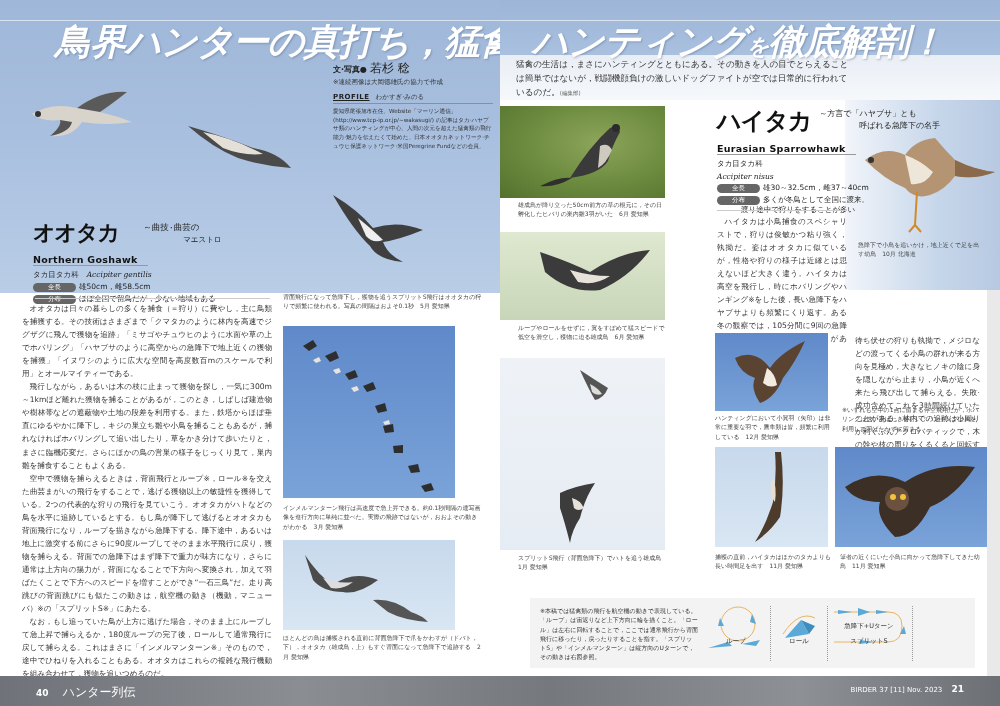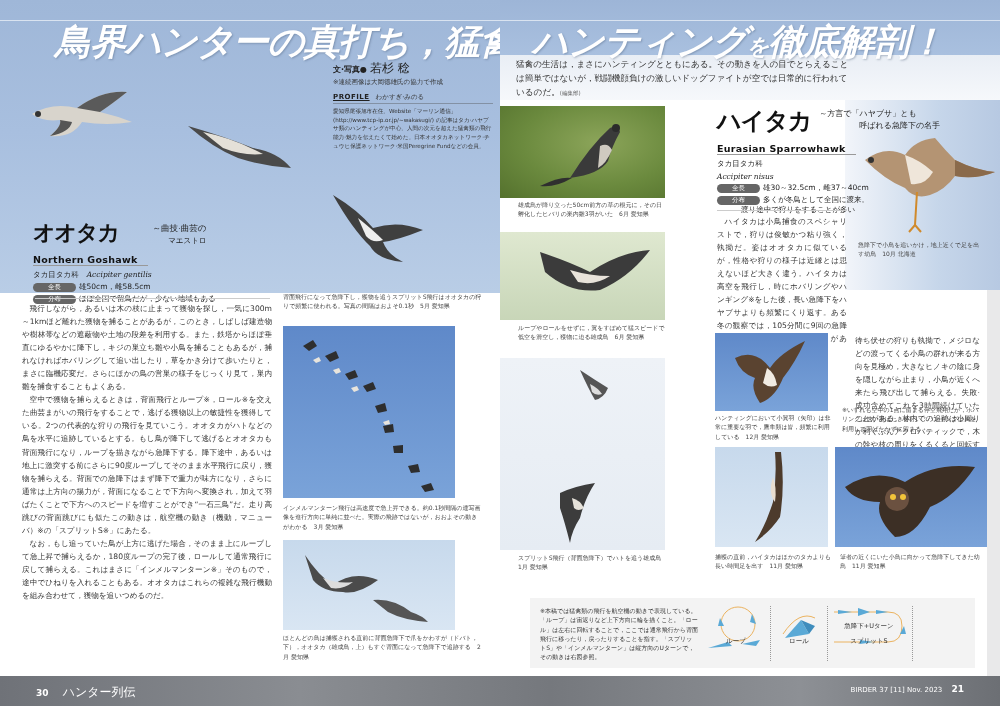--- a/index.html
+++ b/index.html
@@ -46,21 +46,21 @@
 
   .intro { position: absolute; left: 16px; top: 58px; width: 340px; font-size: 8.6px; line-height: 1.6; color: #333; }
   .intro .ed { font-size: 5.5px; color: #666; }
 
   
   .bird { position: absolute; }
 
   
   .species-left { position: absolute; left: 33px; top: 218px; width: 260px; }
   .sp-name { font-size: 22px; font-weight: bold; color: #111; display: inline-block; letter-spacing: -1px; }
-  .sp-tag { display: inline-block; font-family: Liberation Serif, serif; font-size: 8.5px; color: #222; vertical-align: top; margin-left: 4px; margin-top: 4px; line-height: 1.5; text-align: right; }
+  .sp-tag { display: inline-block; font-family: Liberation Mono, monospace; font-size: 8.5px; color: #222; vertical-align: top; margin-left: 19px; margin-top: 4px; line-height: 1.5; }
   .sp-tag .l2 { display: block; padding-left: 40px; font-size: 7.5px; }
   .sp-en { font-size: 9.5px; font-weight: bold; color: #111; letter-spacing: 0.3px; border-bottom: 1px solid #999; display: inline-block; padding-right: 10px; }
   .sp-tax { font-size: 7.5px; color: #222; margin-top: 3px; }
   .sp-tax i { font-family: "DejaVu Serif", serif; margin-left: 8px; }
   .sp-row { font-size: 7.5px; color: #222; margin-top: 2px; }
   .badge { display: inline-block; background: #666; color: #fff; border-radius: 6px; padding: 0 15px; font-size: 6.5px; margin-right: 3px; }
 
   .body-text { position: absolute; font-size: 7.6px; line-height: 1.72; color: #333; text-align: justify; }
   .body-text p { text-indent: 1em; }
 
@@ -130,20 +130,21 @@
       </div>
       <div class="sp-en">Northern Goshawk</div>
       <div class="sp-tax"><span>タカ目タカ科</span><i>Accipiter gentilis</i></div>
       <div class="sp-row"><span class="badge">全長</span><span>雄50cm，雌58.5cm</span></div>
       <div class="sp-row"><span class="badge">分布</span><span>ほぼ全国で留鳥だが，少ない地域もある</span></div>
     </div>
 
     <div class="divider-h" style="left:35px;top:298px;width:235px;"></div>
 
     <div class="body-text" style="left:22px;top:302px;width:250px;">
+      <p>オオタカは日々の暮らしの多くを捕食（＝狩り）に費やし，主に鳥類を捕獲する。その技術はさまざまで「クマタカのように林内を高速でジグザグに飛んで獲物を追跡」「ミサゴやチュウヒのように水面や草の上でホバリング」「ハヤブサのように高空からの急降下で地上近くの獲物を捕獲」「イヌワシのように広大な空間を高度数百mのスケールで利用」とオールマイティーである。</p>
       <p>飛行しながら，あるいは木の枝に止まって獲物を探し，一気に300m～1kmほど離れた獲物を捕ることがあるが，このとき，しばしば建造物や樹林帯などの遮蔽物や土地の段差を利用する。また，鉄塔からほぼ垂直にゆるやかに降下し，キジの巣立ち雛や小鳥を捕ることもあるが，捕れなければホバリングして追い出したり，草をかき分けて歩いたりと，まさに臨機応変だ。さらにほかの鳥の営巣の様子をじっくり見て，巣内雛を捕食することもよくある。</p>
       <p>空中で獲物を捕らえるときは，背面飛行とループ※，ロール※を交えた曲芸まがいの飛行をすることで，逃げる獲物以上の敏捷性を獲得している。2つの代表的な狩りの飛行を見ていこう。オオタカがハトなどの鳥を水平に追跡しているとする。もし鳥が降下して逃げるとオオタカも背面飛行になり，ループを描きながら急降下する。降下途中，あるいは地上に激突する前にさらに90度ループしてそのまま水平飛行に戻り，獲物を捕らえる。背面での急降下はまず降下で重力が味方になり，さらに通常は上方向の揚力が，背面になることで下方向へ変換され，加えて羽ばたくことで下方へのスピードを増すことができ“一石三鳥”だ。走り高跳びの背面跳びにも似たこの動きは，航空機の動き（機動，マニューバ）※の「スプリットS※」にあたる。</p>
       <p>なお，もし追っていた鳥が上方に逃げた場合，そのまま上にループして急上昇で捕らえるか，180度ループの完了後，ロールして通常飛行に戻して捕らえる。これはまさに「インメルマンターン※」そのもので，途中でひねりを入れることもある。オオタカはこれらの複雑な飛行機動を組み合わせて，獲物を追いつめるのだ。</p>
     </div>
 
     <div class="caption" style="left:283px;top:292px;width:200px;">背面飛行になって急降下し，獲物を追うスプリットS飛行はオオタカの狩りで頻繁に使われる。写真の間隔はおよそ0.1秒　5月 愛知県</div>
 
     <div class="photo photo-blue" style="left:283px;top:326px;width:172px;height:172px;">
       <svg width="172" height="172" viewBox="0 0 172 172">
         <g fill="#2e2e2e">
@@ -325,21 +326,21 @@
       </svg>
       <div class="inner">急降下+Uターン</div>
       <div class="lbl">スプリットS</div>
     </div>
     <div class="vsep" style="left:382px;"></div>
 
   </div>
 
   <div class="footer">
     <div class="lf">
-      <span>30</span>
+      <span>40</span>
       <span class="sec">ハンター列伝</span>
     </div>
     <div class="rf">
       <span class="meta">BIRDER 37 [11] Nov. 2023</span>
       <span>21</span>
     </div>
   </div>
 </div>
 
 </body></html>

